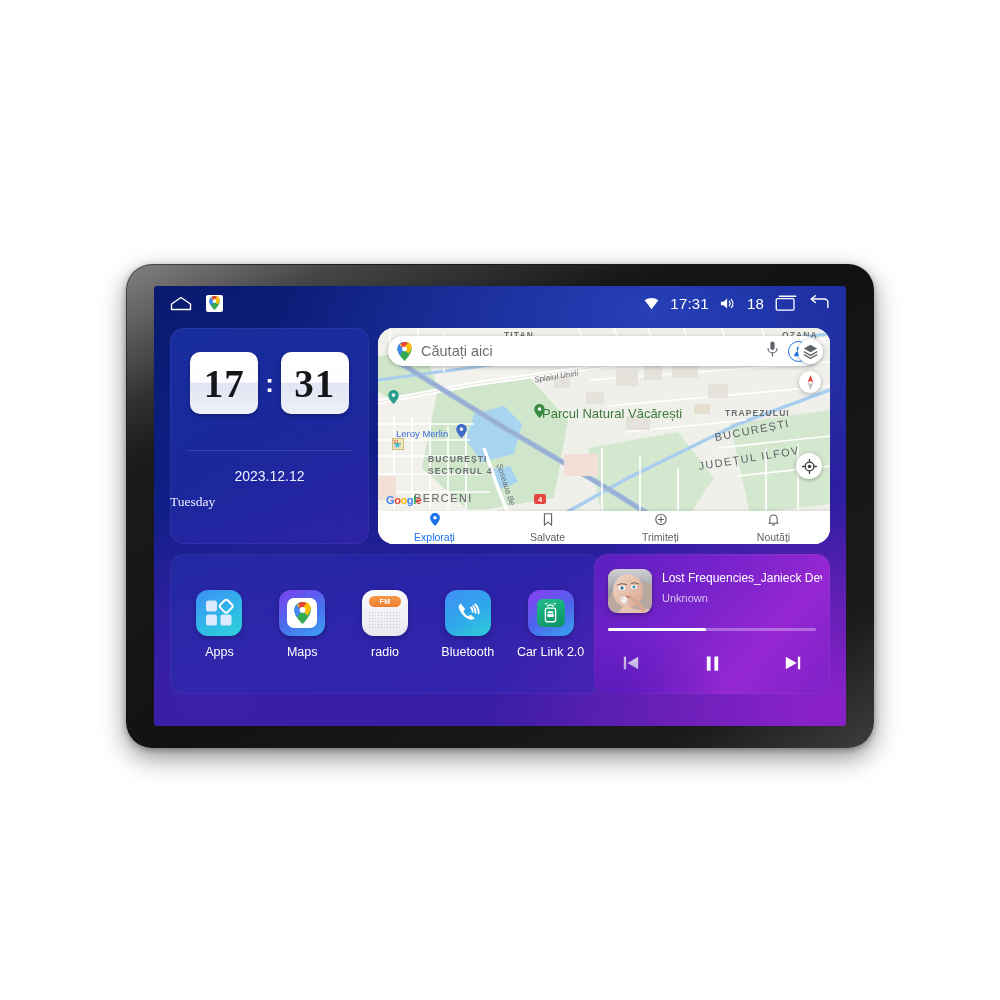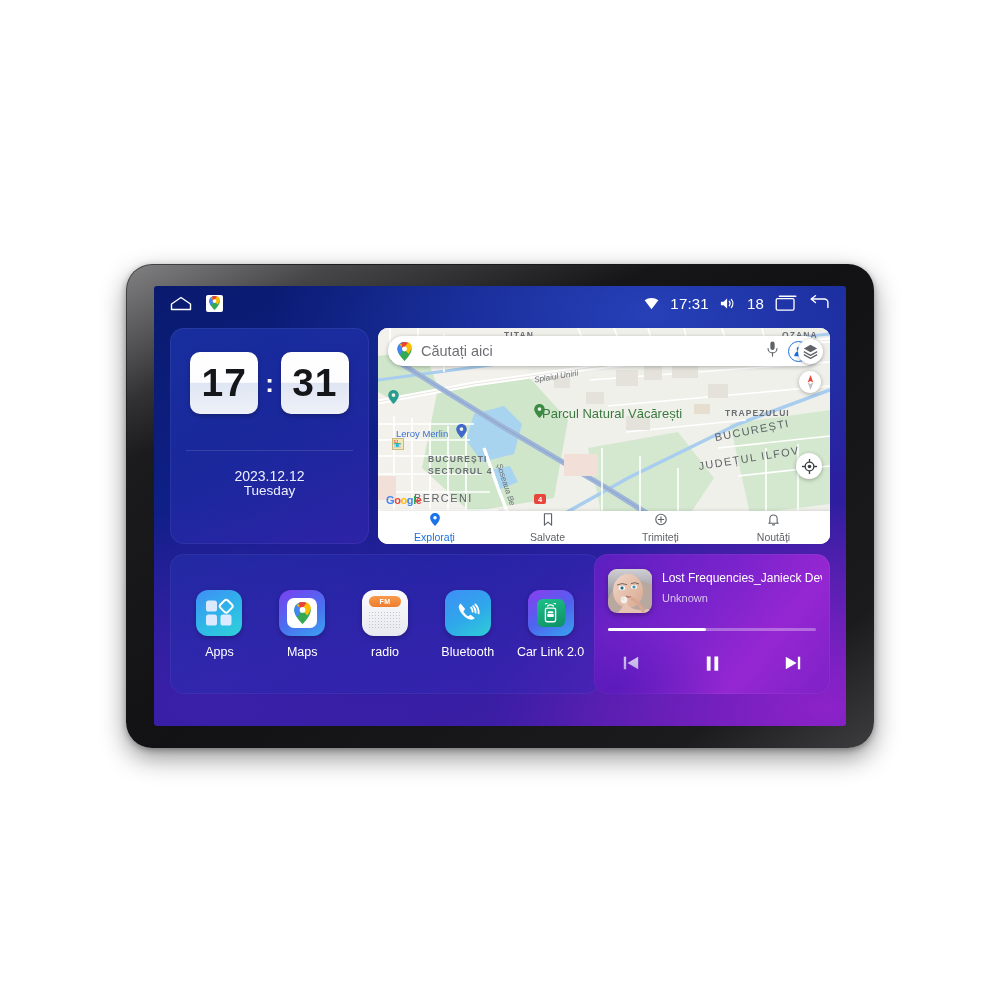--- a/index.html
+++ b/index.html
@@ -58,43 +58,43 @@
   .flip-row{
     position:absolute;left:0;top:24px;width:199px;
     display:flex;align-items:center;justify-content:center;gap:6px;
   }
   .flip-card{
     width:68px;height:62px;border-radius:10px;position:relative;
     background:linear-gradient(180deg,#ffffff 0%,#fdfdff 49%,#dfe5f3 50%,#eef1f8 100%);
     box-shadow:0 2px 4px rgba(0,0,0,.25);
     display:flex;align-items:center;justify-content:center;
     font-size:39px;font-weight:bold;color:#15161a;
-    font-family:Liberation Sans, sans-serif;letter-spacing:1px;
+    font-family:Liberation Serif, serif;letter-spacing:1px;
   }
   .flip-colon{
     color:#fff;font-size:26px;font-weight:bold;line-height:1;
     padding:0 1px;
   }
   .clock-div{
     position:absolute;left:16px;top:122px;width:167px;height:1px;
     background:rgba(255,255,255,.13);
   }
   .clock-date{
     position:absolute;left:0;top:140px;width:199px;text-align:center;
     color:#eef0ff;font-size:14px;
   }
   .clock-day{
-    position:absolute;left:0;top:155px;width:199px;text-align:center;
-    color:#eef0ff;font-size:13.5px;
+    position:absolute;left:0;top:166px;width:199px;text-align:left;
+    color:#eef0ff;font-size:13.5px;font-family:Liberation Serif, serif;
   }
 
   
   #mapwidget{
     position:absolute;left:224px;top:42px;width:452px;height:216px;
-    border-radius:10px;overflow:hidden;background:#eae6de;
+    border-radius:16px;overflow:hidden;background:#eae6de;
   }
   #mapcanvas{position:absolute;inset:0;}
   .map-srch{
     position:absolute;left:10px;top:8px;width:432px;height:30px;
     background:#fff;border-radius:16px;display:flex;align-items:center;
     box-shadow:0 1px 4px rgba(0,0,0,.28);z-index:6;
   }
   .map-srch-ph{
     font-size:14.5px;color:#6d6f74;margin-left:9px;flex:1;
   }

